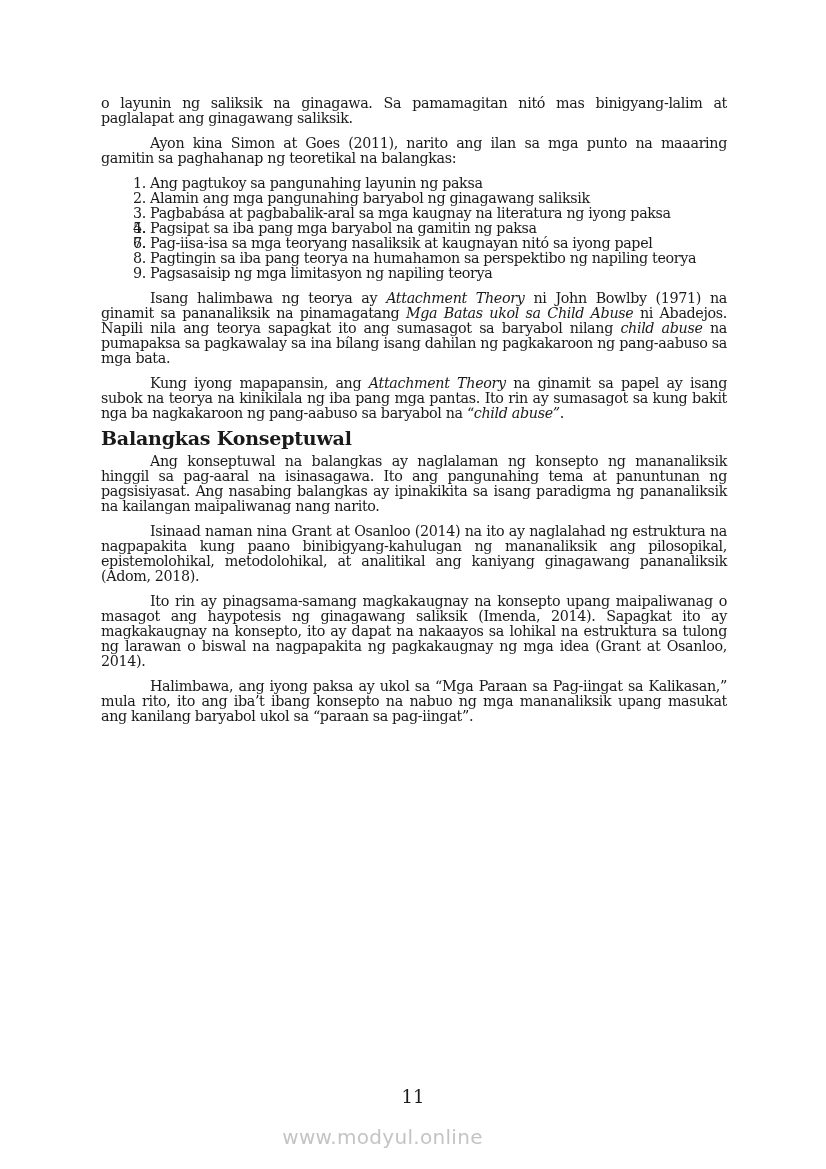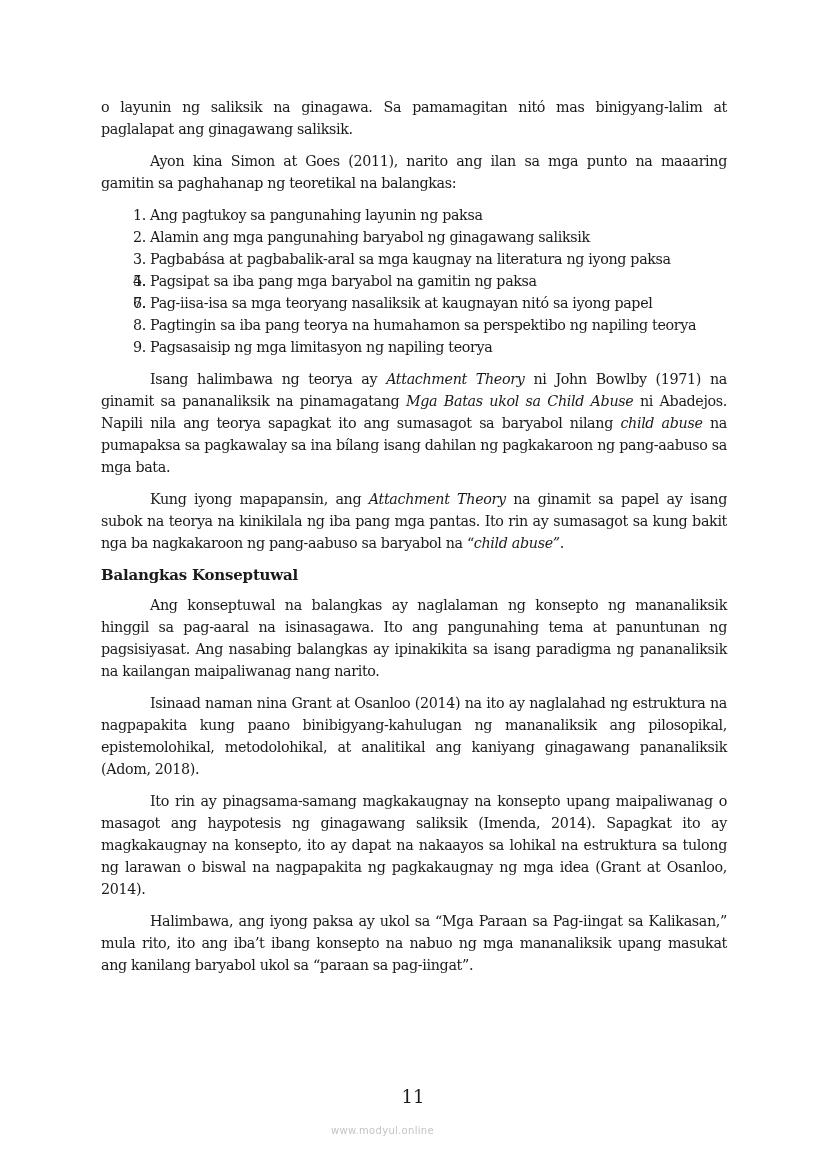--- a/index.html
+++ b/index.html
@@ -14,21 +14,21 @@
       overflow: hidden;
       font-family: "DejaVu Serif", "Liberation Serif", serif;
       color: #1a1a1a;
     }
     .page {
       position: absolute;
       left: 101px;
       top: 96px;
       width: 626px;
       font-size: 14.3px;
-      line-height: 22px;
+      line-height: 15px;
       letter-spacing: -0.35px;
     }
     p {
       margin: 0 0 10px 0;
       text-align: justify;
     }
     p.indent {
       text-indent: 49px;
     }
     ol {
@@ -42,41 +42,41 @@
       text-align: left;
     }
     ol li .num {
       position: absolute;
       left: -24px;
       width: 20px;
       text-align: right;
     }
     h2 {
       margin: 4px 0 8px 0;
-      font-size: 15px;
+      font-size: 19px;
       font-weight: bold;
       letter-spacing: -0.2px;
     }
     em { font-style: italic; }
     .page-number {
       position: absolute;
       top: 1086px;
       left: 0;
       width: 826px;
       text-align: center;
       font-size: 18px;
     }
     .watermark {
       position: absolute;
       top: 1125px;
       left: 0;
       width: 765px;
       text-align: center;
       font-family: "DejaVu Sans", "Liberation Sans", sans-serif;
-      font-size: 10px;
+      font-size: 20px;
       color: #c4c4c4;
       letter-spacing: 0.3px;
     }
   </style>
 </head>
 <body>
 
 <div class="page">
   <p>o layunin ng saliksik na ginagawa. Sa pamamagitan nitó mas binigyang-lalim at paglalapat ang ginagawang saliksik.</p>
 

